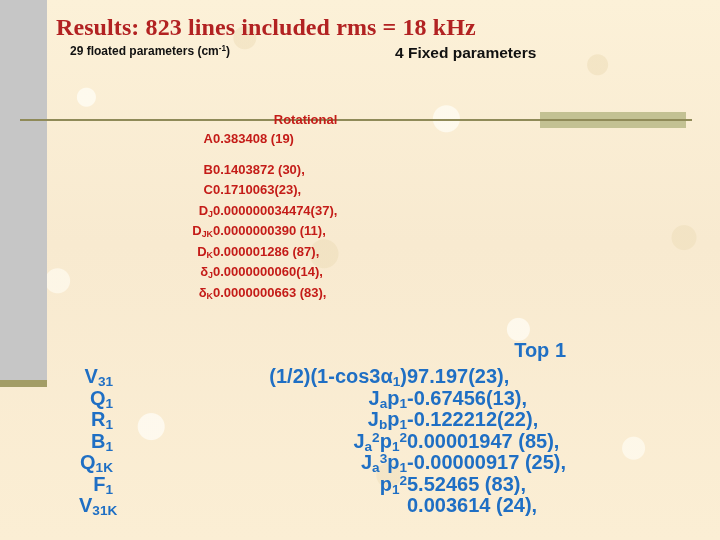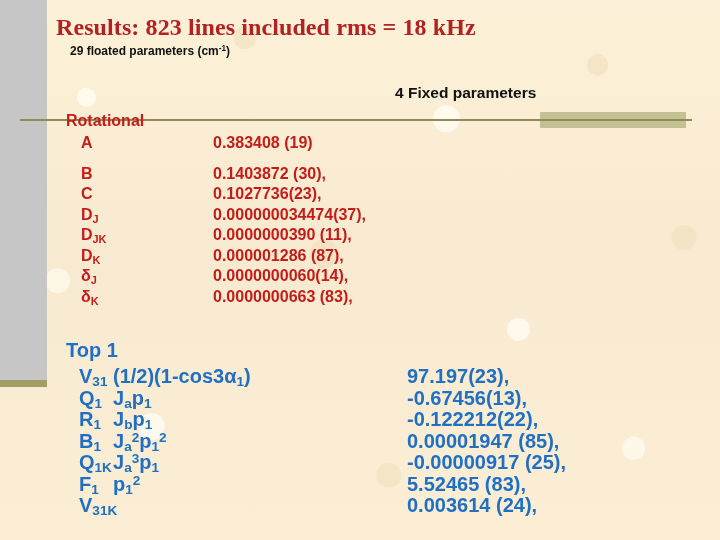--- a/index.html
+++ b/index.html
@@ -13,20 +13,21 @@
     overflow: hidden;
     font-family: "Liberation Sans", sans-serif;
   }
 
   #slide {
     position: relative;
     width: 720px;
     height: 540px;
     background-color: #86efac;
     overflow: hidden;
+    text-align: right;
   }
 
   
   #paper-texture {
     position: absolute;
     inset: 0;
     background-color: #faedcf;
     background-image:
       radial-gradient(circle at 12% 18%, rgba(255,252,242,.85) 0 9px, rgba(255,255,255,0) 10px),
       radial-gradient(circle at 34% 7%,  rgba(238,222,186,.55) 0 11px, rgba(255,255,255,0) 12px),
@@ -100,29 +101,28 @@
     color: #111111;
     white-space: nowrap;
   }
   #subtitle-fixed {
     left: 395px;
     top: 44px;
     font-size: 15.5px;
     font-weight: bold;
     color: #111111;
     white-space: nowrap;
-    margin-top: 40px;
   }
 
   
   #rotational-block {
     left: 66px;
     top: 112px;
     color: #c41c18;
-    font-size: 16px;
+    font-size: 13px;
     font-weight: bold;
   }
   #rotational-heading { margin: 0 0 4px 0; }
   .rot-row {
     display: flex;
     height: 20.5px;
     align-items: baseline;
   }
   .rot-sym  { width: 147px; padding-left: 15px; box-sizing: border-box; }
   .rot-val  { white-space: nowrap; }
@@ -181,21 +181,21 @@
           <div class="rot-sym">A</div>
           <div class="rot-val">0.383408 (19)</div>
         </div>
         <div class="rot-gap"></div>
         <div class="rot-row">
           <div class="rot-sym">B</div>
           <div class="rot-val">0.1403872  (30),</div>
         </div>
         <div class="rot-row">
           <div class="rot-sym">C</div>
-          <div class="rot-val">0.1027736(23),</div>
+          <div class="rot-val">0.1710063(23),</div>
         </div>
         <div class="rot-row">
           <div class="rot-sym">D<sub>J</sub></div>
           <div class="rot-val">0.000000034474(37),</div>
         </div>
         <div class="rot-row">
           <div class="rot-sym">D<sub>JK</sub></div>
           <div class="rot-val">0.0000000390 (11),</div>
         </div>
         <div class="rot-row">

